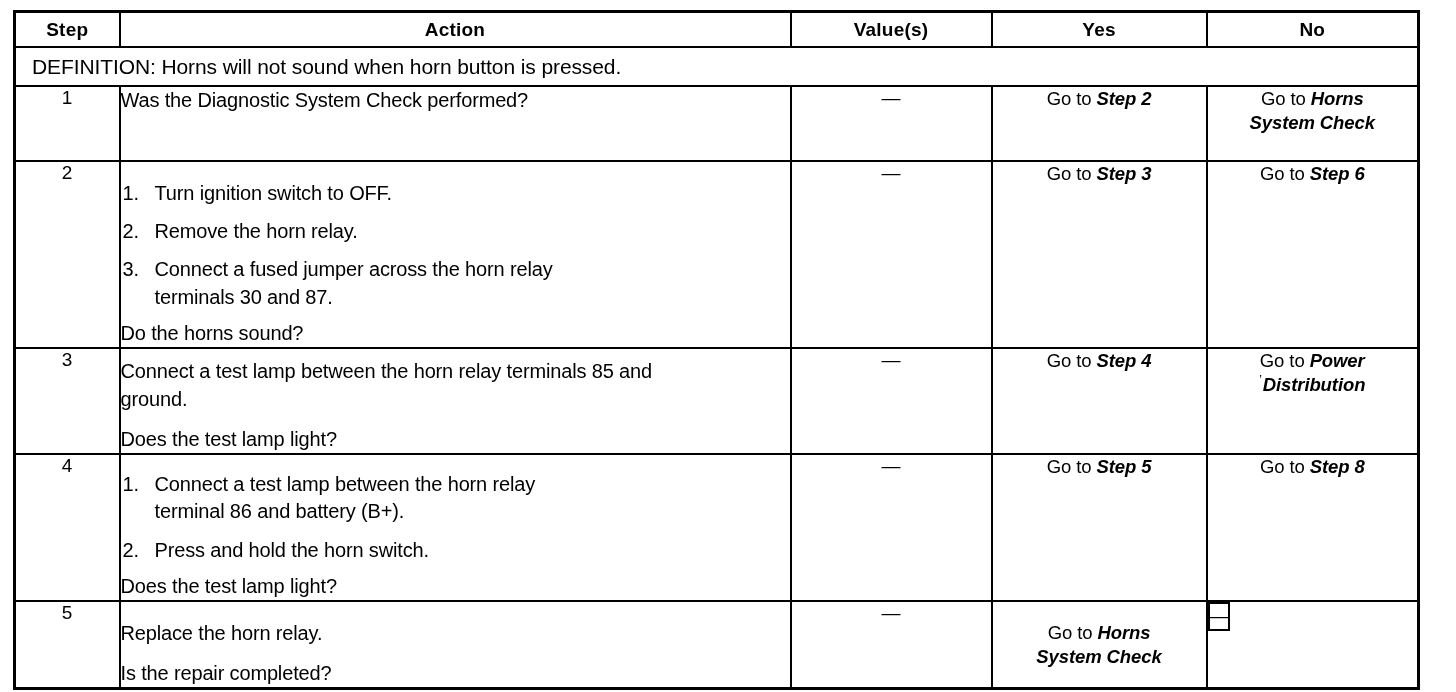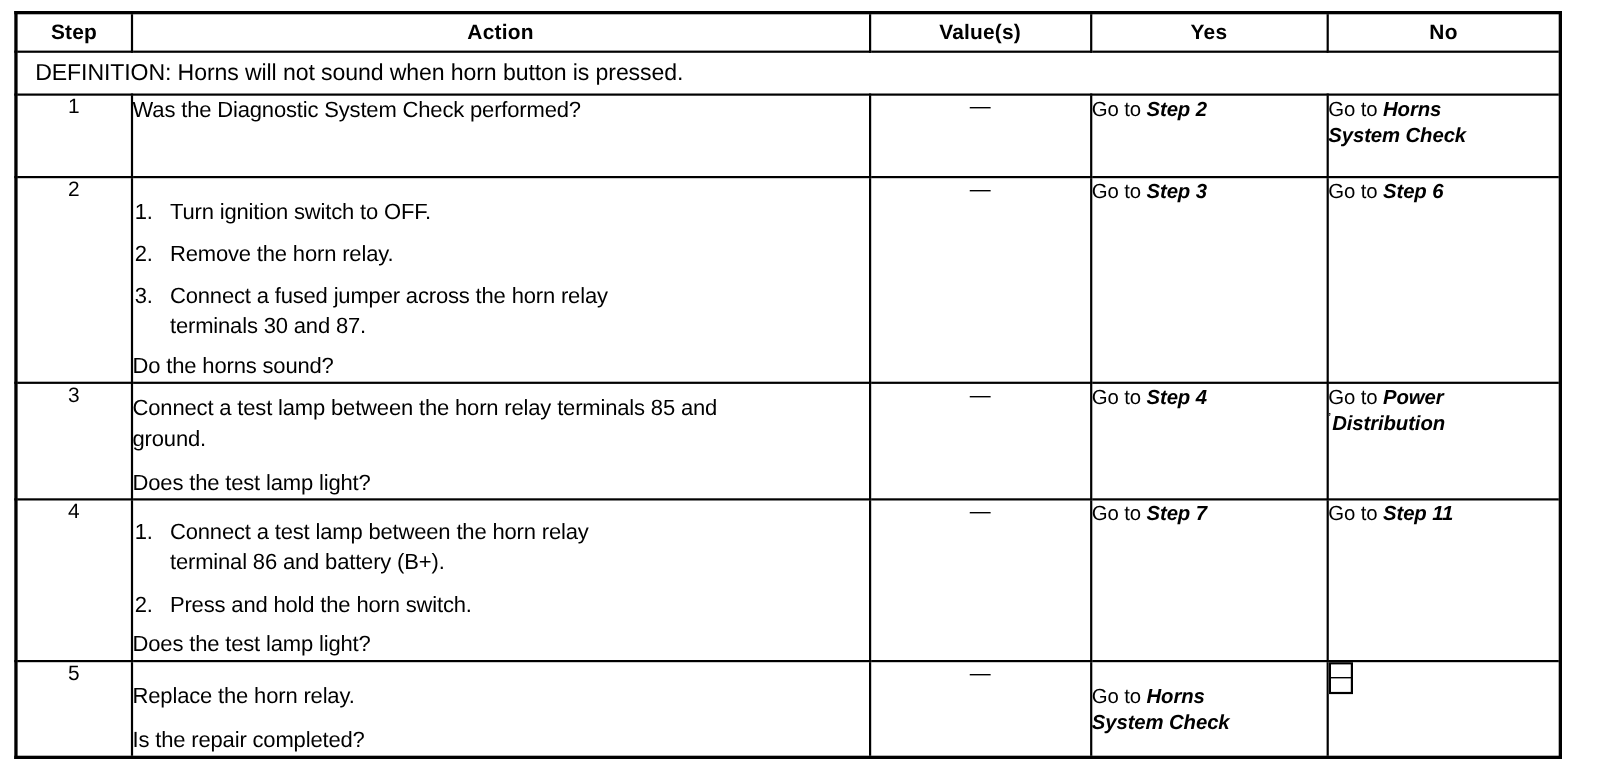--- a/index.html
+++ b/index.html
@@ -64,20 +64,21 @@
     font-size:20px;
     line-height:1.42;
     letter-spacing:-0.15px;
   }
   td.value{
     text-align:center;
     vertical-align:middle;
     font-size:19px;
   }
   td.branch{
+    text-align:center;
     vertical-align:bottom;
     font-size:18.5px;
     line-height:1.3;
     padding:0 4px 8px 4px;
     letter-spacing:-0.1px;
   }
   td.branch.mid{vertical-align:middle;padding-bottom:0;}
   td.branch.dash{vertical-align:middle;padding-bottom:0;font-size:19px;}
   .em{font-style:italic;font-weight:bold;}
   .dash{display:inline-block;}
@@ -188,24 +189,24 @@
         <td class="step">4</td>
         <td class="action" style="padding-top:16px">
           <ol class="steps">
             <li style="padding-right:200px"><span class="num">1.</span><span>Connect a test lamp between the horn relay terminal 86 and battery (B+).</span></li>
             <li><span class="num">2.</span><span>Press and hold the horn switch.</span></li>
           </ol>
           <p class="line">Does the test lamp light?</p>
         </td>
         <td class="value">—</td>
         <td class="branch">
-          <span>Go to </span><span class="em">Step 7</span>
-        </td>
-        <td class="branch">
-          <span>Go to </span><span class="em">Step 11</span>
+          <span>Go to </span><span class="em">Step 5</span>
+        </td>
+        <td class="branch">
+          <span>Go to </span><span class="em">Step 8</span>
         </td>
       </tr>
 
       <tr style="height:72px">
         <td class="step">5</td>
         <td class="action" style="padding-top:18px">
           <p class="line" style="margin-bottom:12px">Replace the horn relay.</p>
           <p class="line">Is the repair completed?</p>
         </td>
         <td class="value">—</td>

